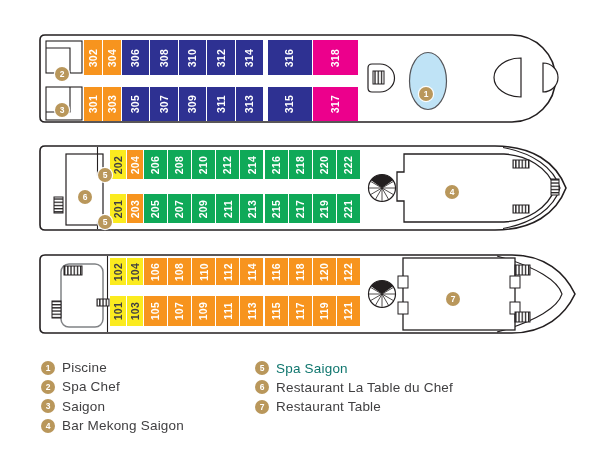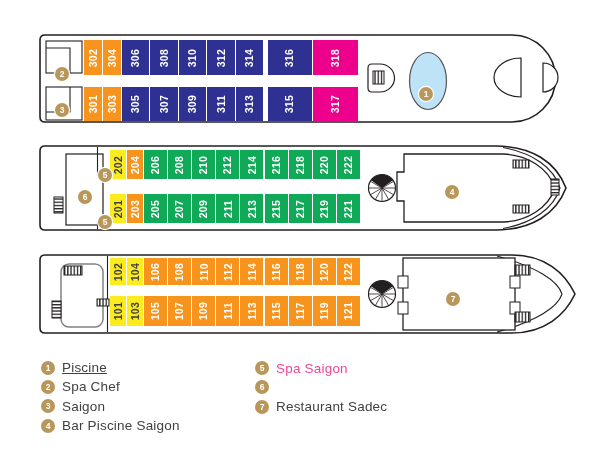--- a/index.html
+++ b/index.html
@@ -276,38 +276,39 @@
     </div>
     <div class="cabin" style="left: 312.7px; top: 296px; width: 23.1px; height: 30px; background: rgb(247, 148, 30);">
       <span>119</span>
     </div>
     <div class="cabin" style="left: 336.8px; top: 296px; width: 23.1px; height: 30px; background: rgb(247, 148, 30);">
       <span>121</span>
     </div>
     <div class="badge" style="left: 446px; top: 292px; background: rgb(185, 151, 91);">7</div>
     <div class="legend-item" style="left: 41px; top: 360px;">
       <span class="badge" style="background: rgb(185, 151, 91);">1</span>
-      <span class="legend-label" style="color: rgb(65, 64, 66); text-decoration: underline;">Piscine</span>
+      <span class="legend-label" style="color: rgb(65, 64, 66);">Piscine</span>
     </div>
     <div class="legend-item" style="left: 41px; top: 379.4px;">
       <span class="badge" style="background: rgb(185, 151, 91);">2</span>
       <span class="legend-label" style="color: rgb(65, 64, 66);">Spa Chef</span>
     </div>
     <div class="legend-item" style="left: 41px; top: 398.8px;">
       <span class="badge" style="background: rgb(185, 151, 91);">3</span>
       <span class="legend-label" style="color: rgb(65, 64, 66);">Saigon</span>
     </div>
     <div class="legend-item" style="left: 41px; top: 418.2px;">
       <span class="badge" style="background: rgb(185, 151, 91);">4</span>
-      <span class="legend-label" style="color: rgb(65, 64, 66);">Bar Piscine Saigon</span>
+      <span class="legend-label" style="color: rgb(65, 64, 66);">Bar Mekong Saigon</span>
     </div>
     <div class="legend-item" style="left: 255px; top: 360.5px;">
       <span class="badge" style="background: rgb(185, 151, 91);">5</span>
-      <span class="legend-label" style="color: #ec4899;">Spa Saigon</span>
+      <span class="legend-label" style="color: #0f766e;">Spa Saigon</span>
     </div>
     <div class="legend-item" style="left: 255px; top: 379.9px;">
       <span class="badge" style="background: rgb(185, 151, 91);">6</span>
+      <span class="legend-label" style="color: rgb(65, 64, 66);">Restaurant La Table du Chef</span>
     </div>
     <div class="legend-item" style="left: 255px; top: 399.3px;">
       <span class="badge" style="background: rgb(185, 151, 91);">7</span>
-      <span class="legend-label" style="color: rgb(65, 64, 66);">Restaurant Sadec</span>
+      <span class="legend-label" style="color: rgb(65, 64, 66);">Restaurant Table</span>
     </div>
   </div>
 
 </body></html>

